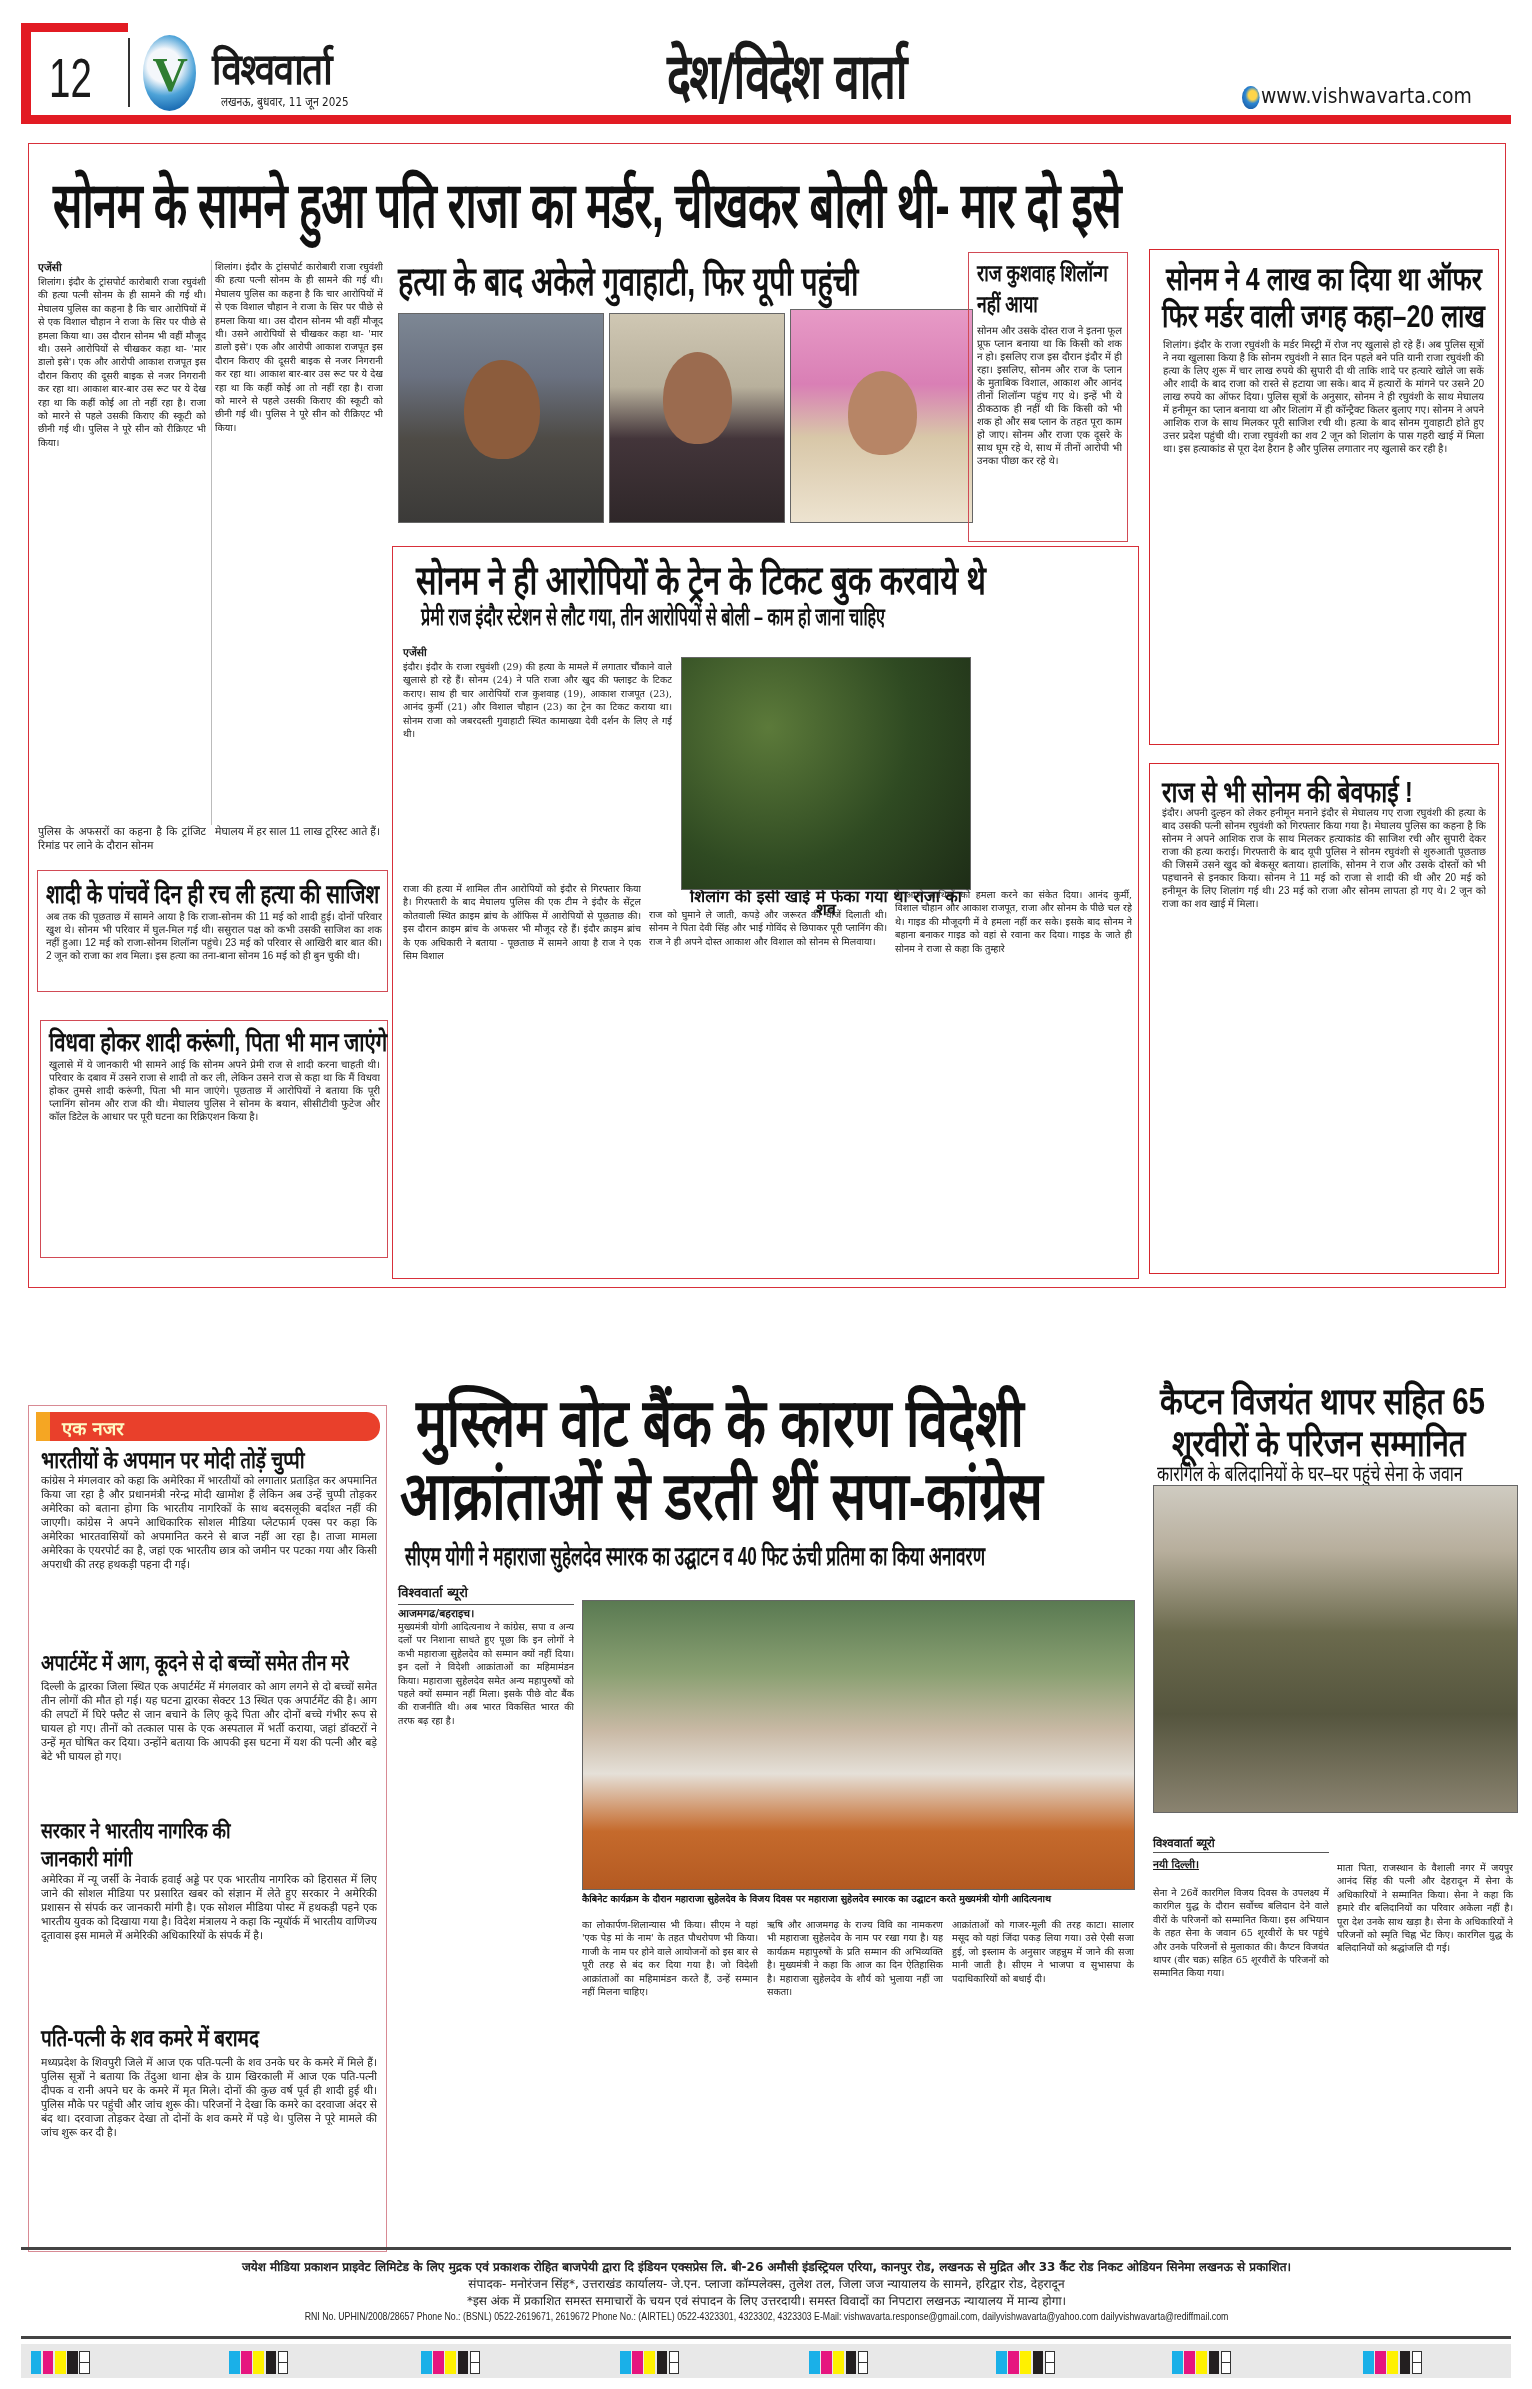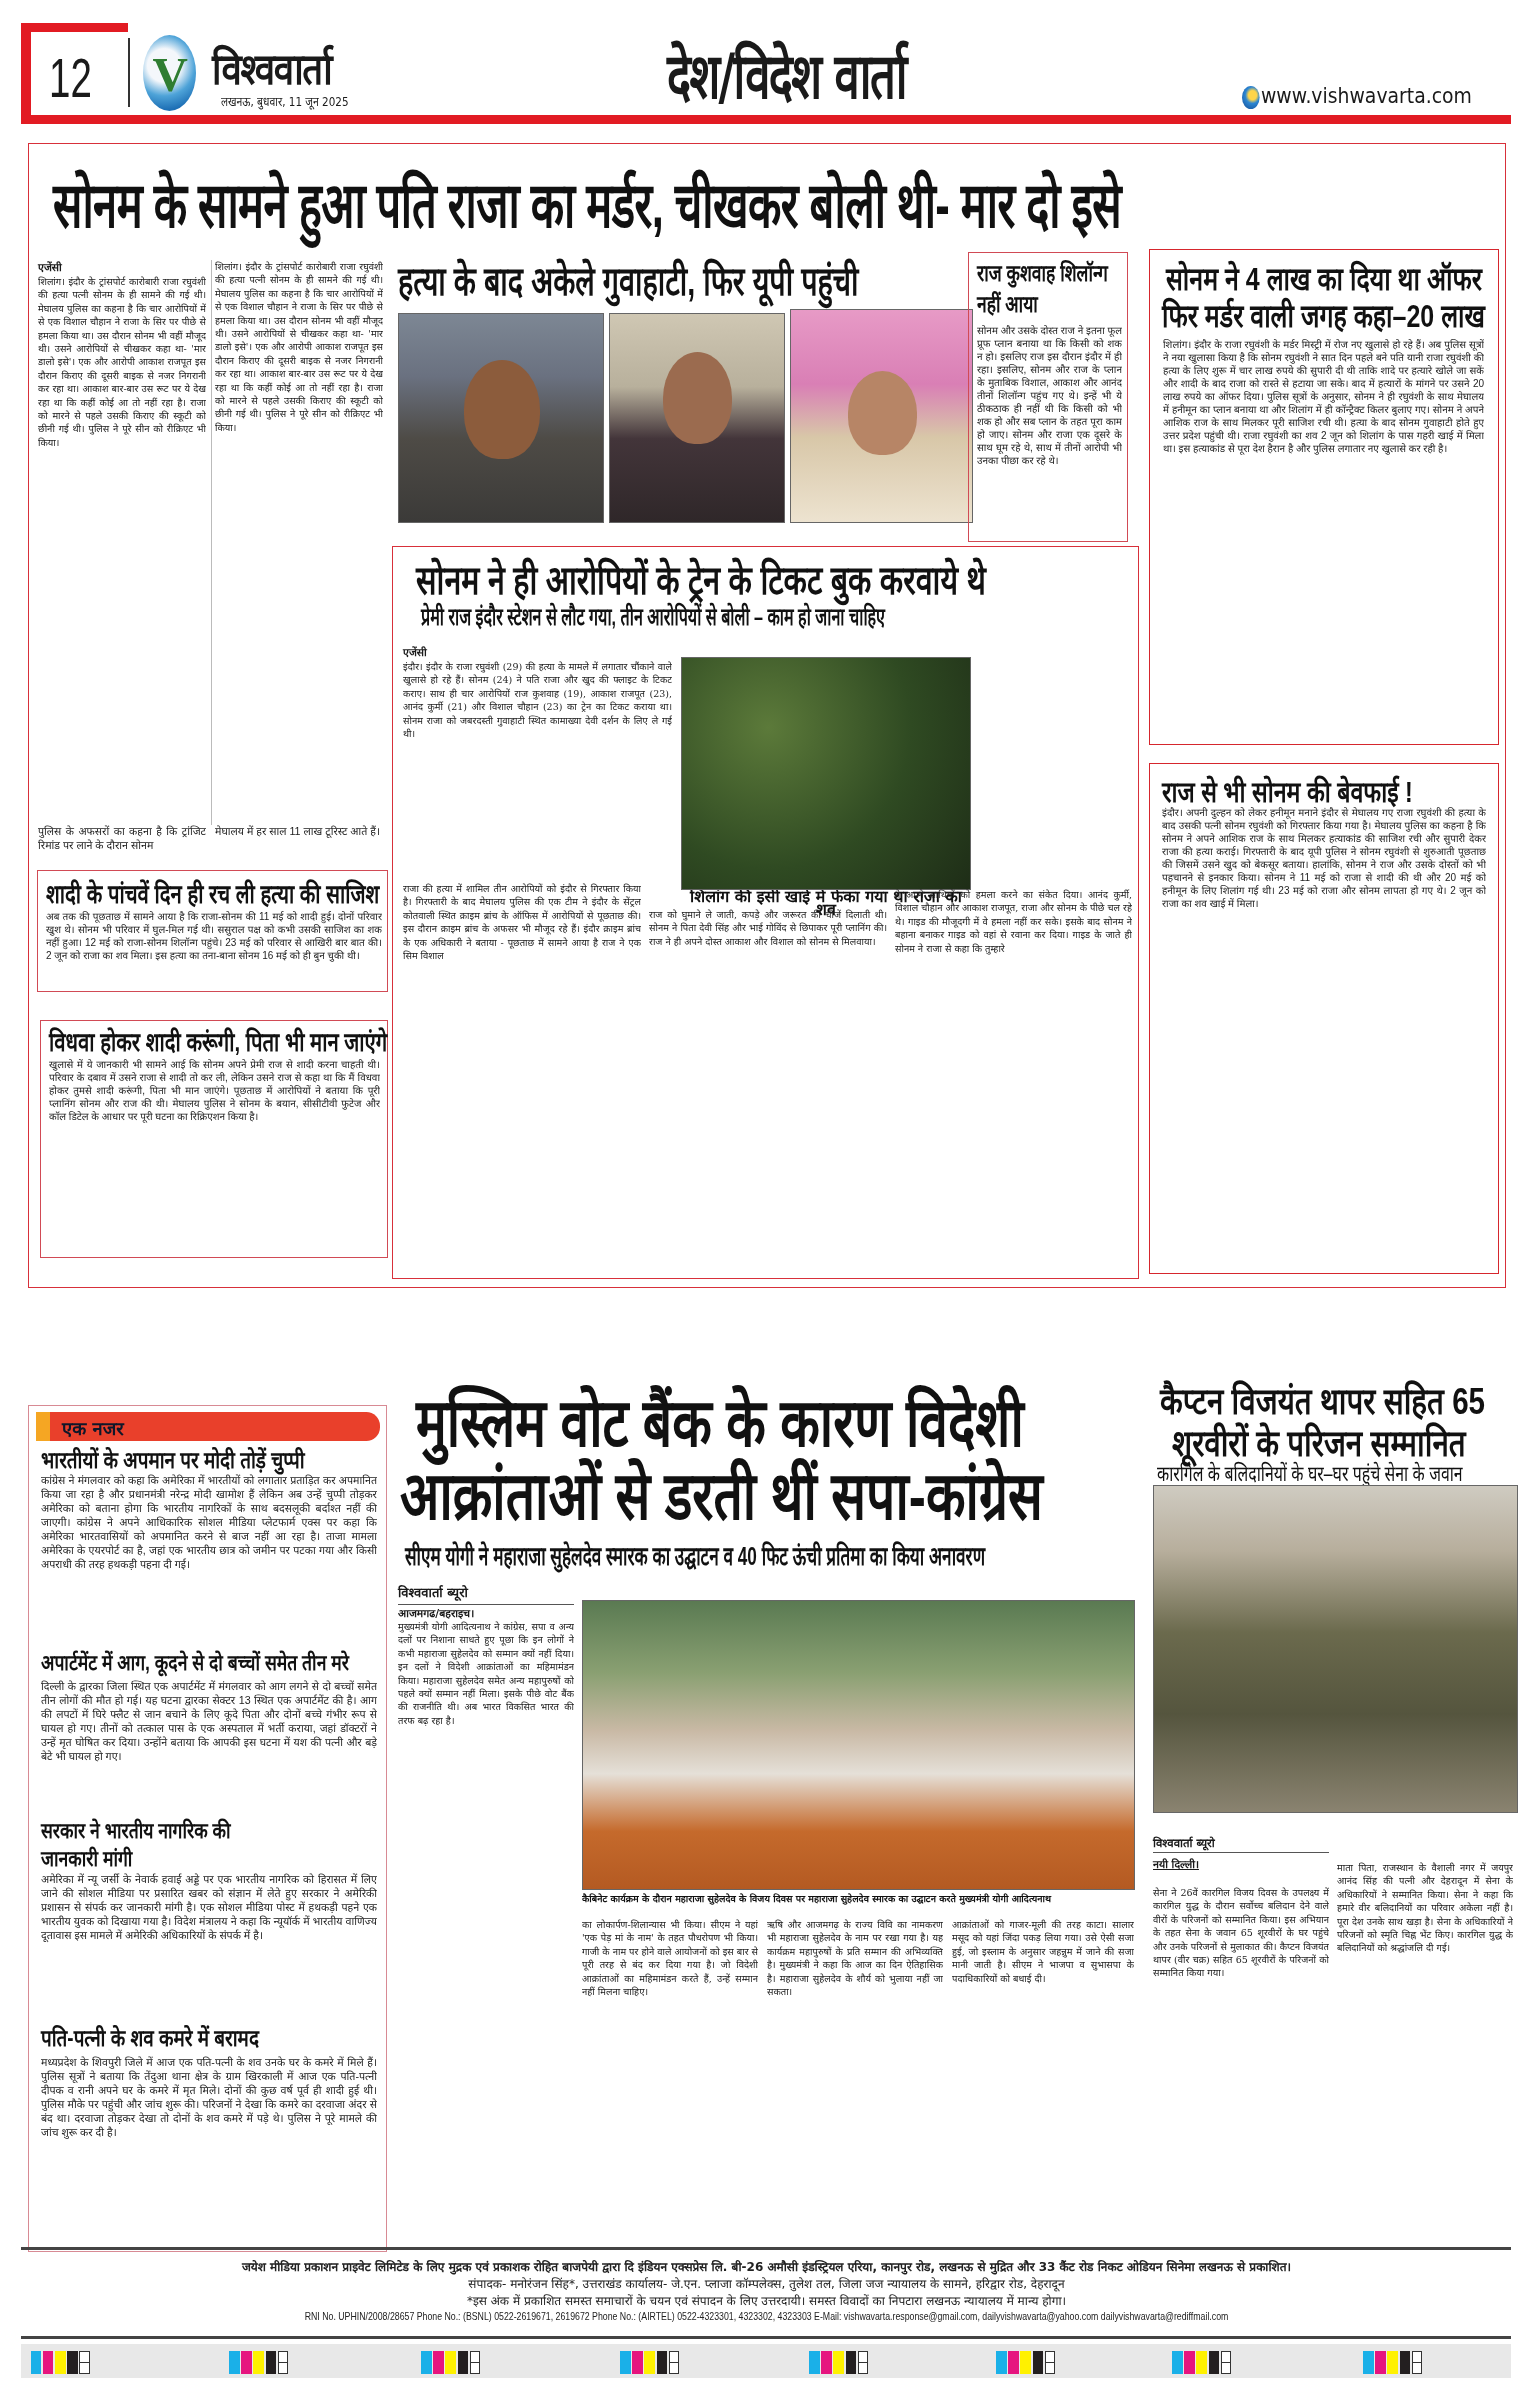--- a/index.html
+++ b/index.html
@@ -41,21 +41,21 @@
   .ph-man1 { left: 398px; top: 313px; width: 206px; height: 210px; background: linear-gradient(180deg,#7d8794 0%,#6a7180 30%,#4e4b46 60%,#3b3a38 100%); }
   .ph-woman { left: 609px; top: 313px; width: 176px; height: 210px; background: linear-gradient(180deg,#cfc7b3 0%,#b8b09c 35%,#43353a 60%,#2f2729 100%); }
   .ph-groom { left: 790px; top: 309px; width: 183px; height: 214px; background: linear-gradient(180deg,#e79ac6 0%,#d97fb5 35%,#d8c7a8 60%,#ede3d0 100%); }
   .face { position: absolute; border-radius: 50% 50% 45% 45%; background: #8c5c3c; }
   .ph-plant { left: 681px; top: 657px; width: 290px; height: 233px; background: radial-gradient(circle at 30% 30%, #5c7a3a, #2f4a22 55%, #1e2d17 100%); }
   .ph-rally { left: 582px; top: 1600px; width: 553px; height: 290px; background: linear-gradient(180deg,#5a7a52 0%,#8aa072 25%,#c9b9a5 45%,#e5e0d8 60%,#c56a2c 80%,#b45a22 100%); }
   .ph-army { left: 1153px; top: 1485px; width: 365px; height: 328px; background: linear-gradient(180deg,#cfcbc1 0%,#b7ae9c 20%,#6b6a4d 45%,#55553e 70%,#8a8370 100%); }
 
   .ek-najar { position: absolute; left: 27.5px; top: 1405px; width: 359px; height: 847px; border: 1.5px solid #d88a94; }
   .ek-tag { position: absolute; left: 7.6px; top: 6.1px; width: 344px; height: 29px; background: #e9402b; border-radius: 0 13.7px 13.7px 0; }
-  .ek-tag span { position: absolute; left: 26px; top: 3.1px; color: #0f172a; font-weight: 700; font-size: 18.3px; }
+  .ek-tag span { position: absolute; left: 26px; top: 3.1px; color: #fef9c3; font-weight: 700; font-size: 18.3px; }
   .ek-tag .stub { position: absolute; left: 0; top: 0; width: 13.7px; height: 29px; background: #f5a623; }
 
   .footer-rule { position: absolute; left: 21.4px; top: 2247px; width: 1490px; height: 3.1px; background: #444; }
   .footer-line { position: absolute; left: 0; width: 1533px; text-align: center; font-size: 12px; color: #222; white-space: nowrap; }
   .reg-rule { position: absolute; left: 21.4px; top: 2336px; width: 1490px; height: 3.1px; background: #444; }
   .reg-strip { position: absolute; left: 21.4px; top: 2344px; width: 1490px; height: 34px; background: #e8e8e8; }
   .reg-group { position: absolute; top: 2351px; height: 23px; display: flex; gap: 1.5px; }
   .reg-group span { display: block; width: 10.7px; height: 23px; }
   .reg-group .c { background: #1ab0e8; } .reg-group .m { background: #e6157f; } .reg-group .y { background: #fff100; } .reg-group .k { background: #231f20; }
   .reg-group .t { background: #fff; border: 0.8px solid #333; position: relative; }

